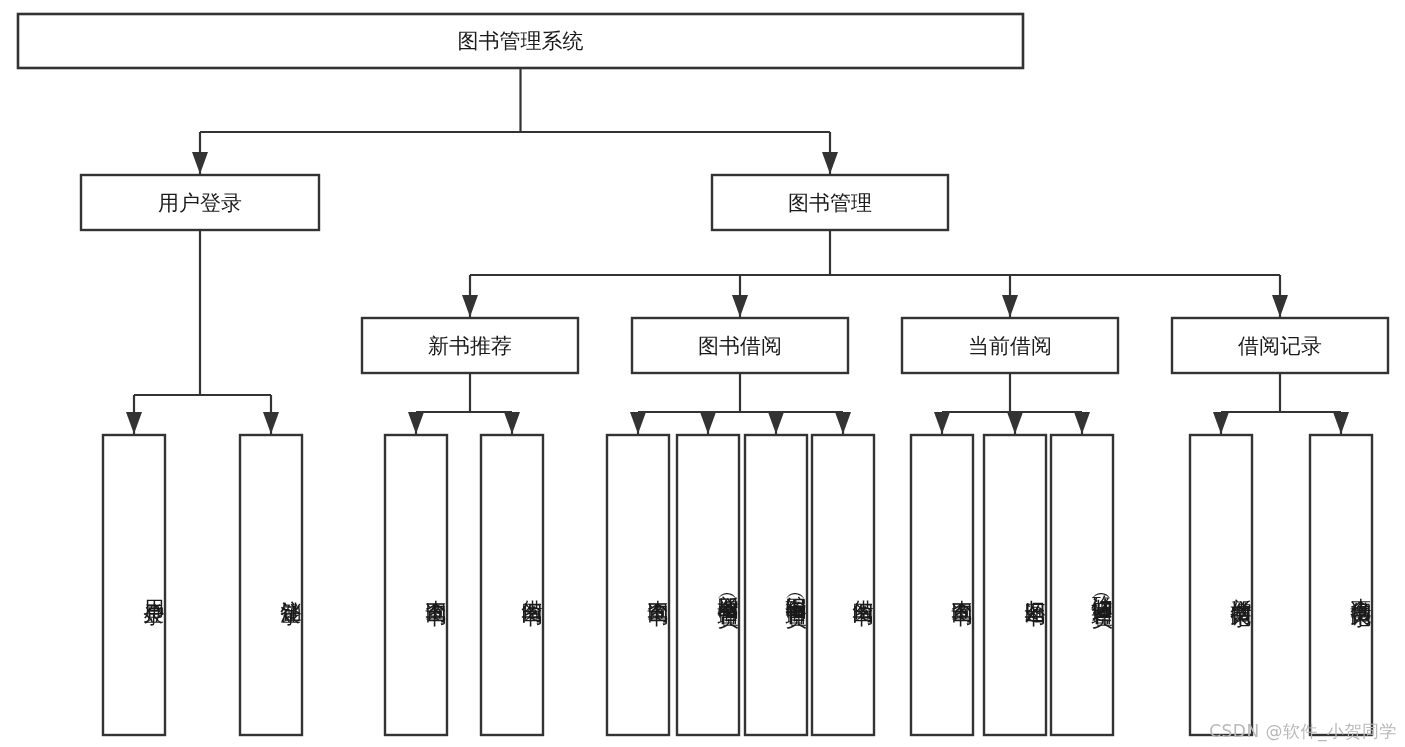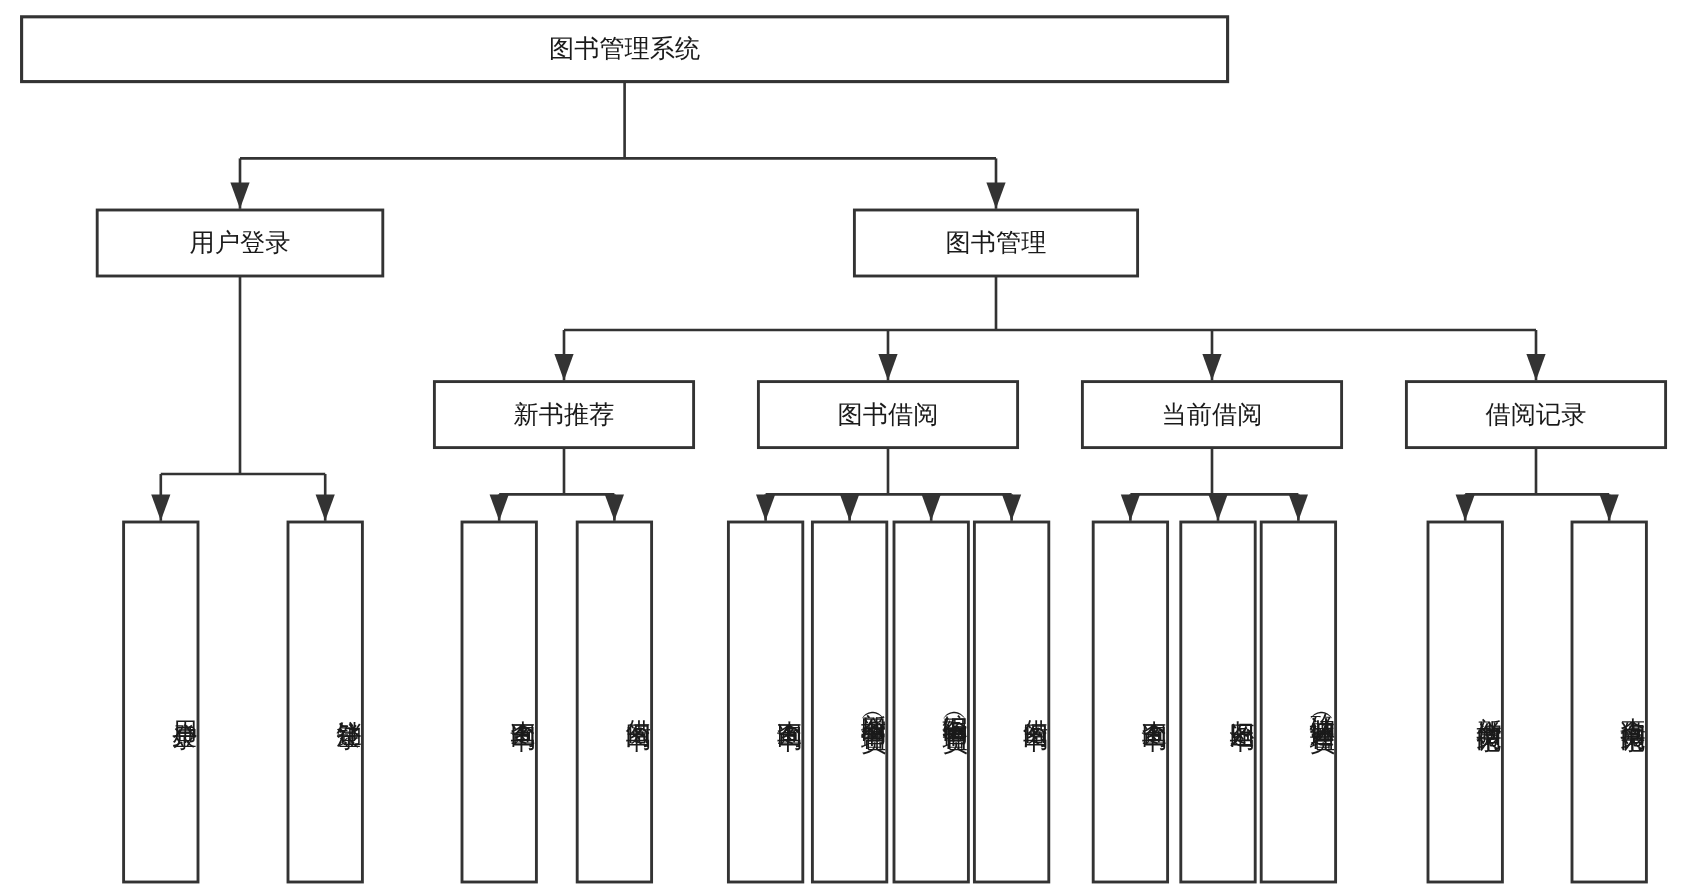--- a/index.html
+++ b/index.html
@@ -177,14 +177,15 @@
       <div class="node-label-v" style="left: 677px; width: 62px; top: 449px; height: 276px; display: flex; align-items: flex-start; justify-content: center;">新增图书（管理员）</div>
       <div class="node-label-v" style="left: 745px; width: 62px; top: 449px; height: 276px; display: flex; align-items: flex-start; justify-content: center;">编辑图书（管理员）</div>
       <div class="node-label-v" style="left: 812px; width: 62px; top: 449px; height: 276px; display: flex; align-items: flex-start; justify-content: center;">借阅图书</div>
       <div class="node-label-v" style="left: 911px; width: 62px; top: 449px; height: 276px; display: flex; align-items: flex-start; justify-content: center;">查询图书</div>
       <div class="node-label-v" style="left: 984px; width: 62px; top: 449px; height: 276px; display: flex; align-items: flex-start; justify-content: center;">归还图书</div>
       <div class="node-label-v" style="left: 1051px; width: 62px; top: 449px; height: 276px; display: flex; align-items: flex-start; justify-content: center;">确认归还（管理员）</div>
       <div class="node-label-v" style="left: 1190px; width: 62px; top: 449px; height: 276px; display: flex; align-items: flex-start; justify-content: center;">新增借阅记录</div>
       <div class="node-label-v" style="left: 1310px; width: 62px; top: 449px; height: 276px; display: flex; align-items: flex-start; justify-content: center;">查询借阅记录</div>
     </div>
 
+  <div class="watermark">CSDN @软件_小贺同学</div>
 
 </div>
 
 </body></html>

